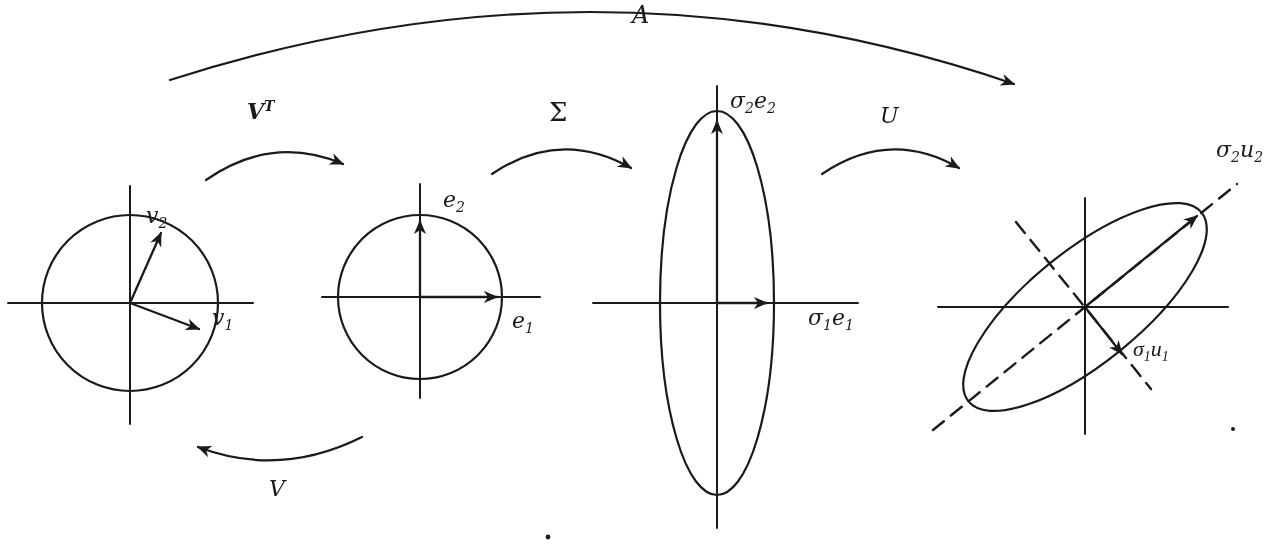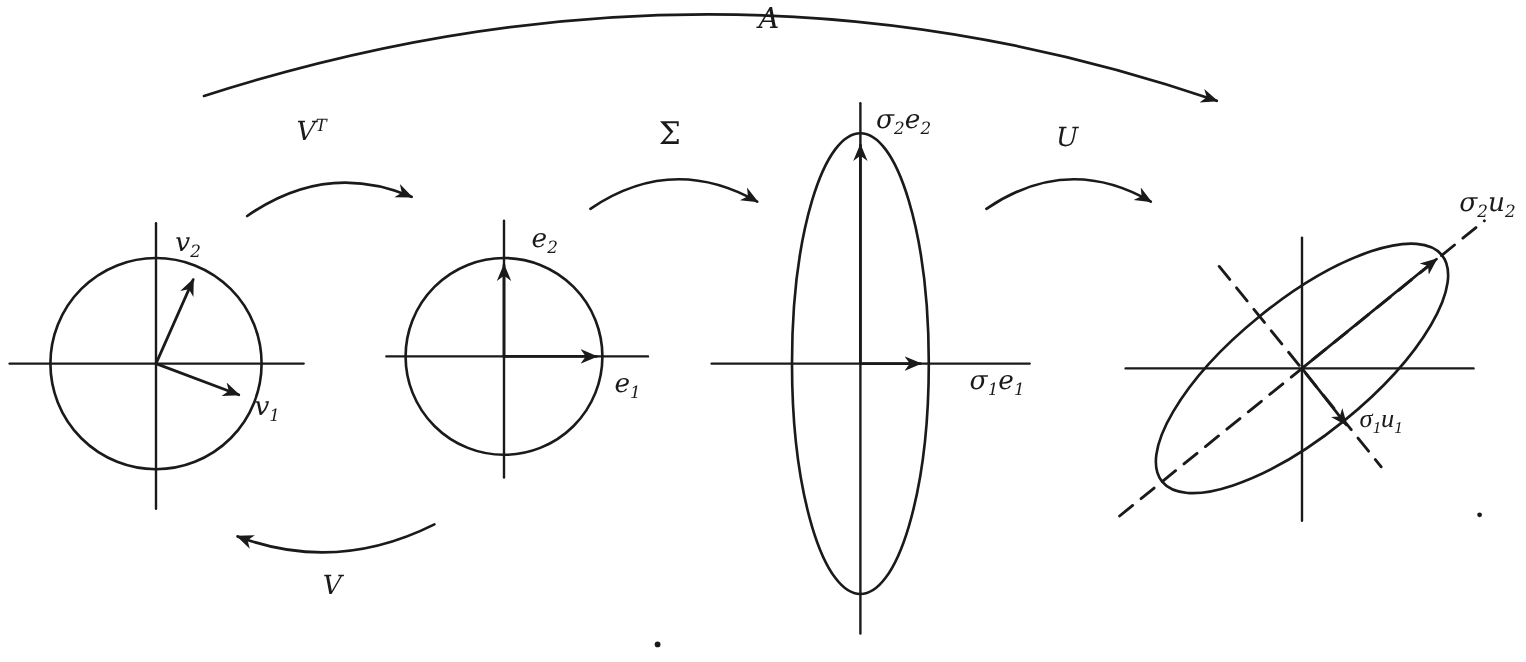--- a/index.html
+++ b/index.html
@@ -81,61 +81,61 @@
     <line class="ln vec" x1="1085" y1="307" x2="1122" y2="354" marker-end="url(#ah)"></line>
 
     <circle class="dot" cx="548" cy="537" r="2.4"></circle>
     <circle class="dot" cx="1233" cy="429" r="2"></circle>
   </svg>
 
   <div class="lbl big" style="left:632px;top:2px;">
     <span>A</span>
   </div>
 
-  <div class="lbl" style="left:247px;top:99px;">
+  <div class="lbl" style="left:247px;top:99px;font-weight:bold;">
     <span>V</span><sup>T</sup>
   </div>
 
   <div class="lbl upright" style="left:549px;top:98px;">
     <span>Σ</span>
   </div>
 
   <div class="lbl" style="left:880px;top:104px;">
     <span>U</span>
   </div>
 
   <div class="lbl" style="left:269px;top:477px;">
     <span>V</span>
   </div>
 
-  <div class="lbl" style="left:146px;top:191px;">
+  <div class="lbl" style="left:146px;top:204px;">
     <span>v</span><sub>2</sub>
   </div>
 
-  <div class="lbl" style="left:212px;top:328px;">
+  <div class="lbl" style="left:212px;top:306px;">
     <span>v</span><sub>1</sub>
   </div>
 
   <div class="lbl" style="left:443px;top:188px;">
     <span>e</span><sub>2</sub>
   </div>
 
   <div class="lbl" style="left:512px;top:309px;text-align:center;">
     <span>e</span><sub>1</sub>
   </div>
 
   <div class="lbl" style="left:730px;top:89px;text-align:center;">
     <span>σ</span><sub>2</sub><span>e</span><sub>2</sub>
   </div>
 
   <div class="lbl" style="left:781px;top:306px;margin-left:27px;">
     <span>σ</span><sub>1</sub><span>e</span><sub>1</sub>
   </div>
 
-  <div class="lbl" style="left:1216px;top:138px;margin-top:20px;">
+  <div class="lbl" style="left:1216px;top:138px;">
     <span>σ</span><sub>2</sub><span>u</span><sub>2</sub>
   </div>
 
   <div class="lbl" style="left:1133px;top:337px;font-family:Liberation Serif, serif;">
     <span>σ</span><sub>1</sub><span>u</span><sub>1</sub>
   </div>
 
 </div>
 
 </body></html>

